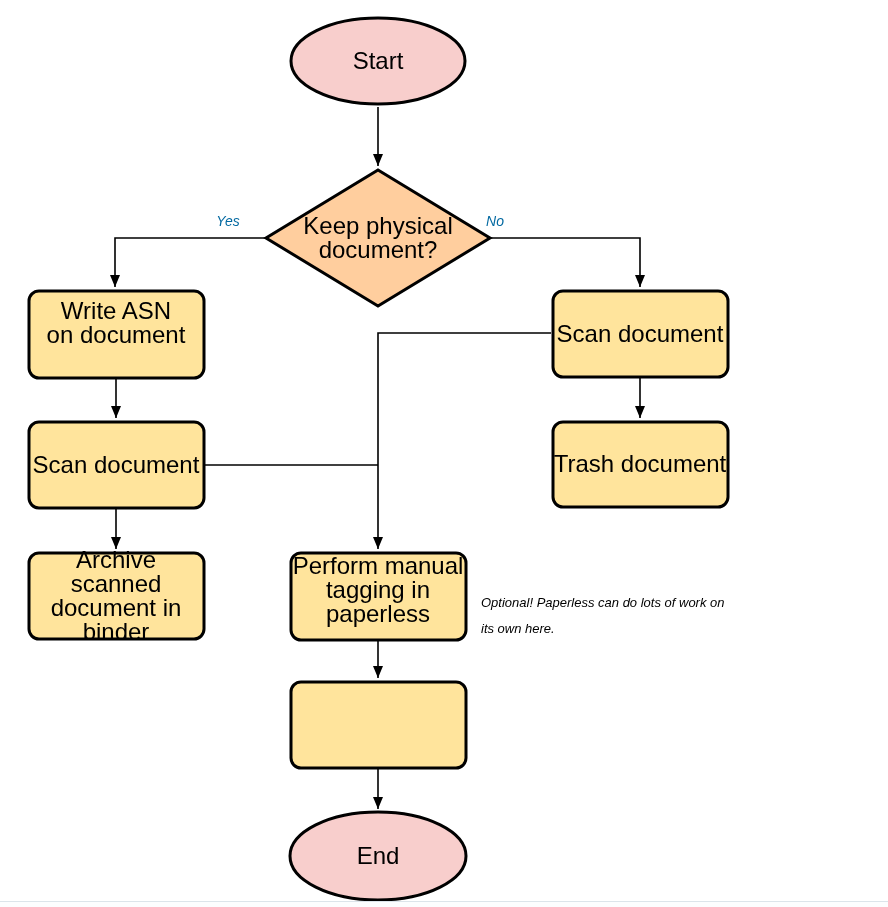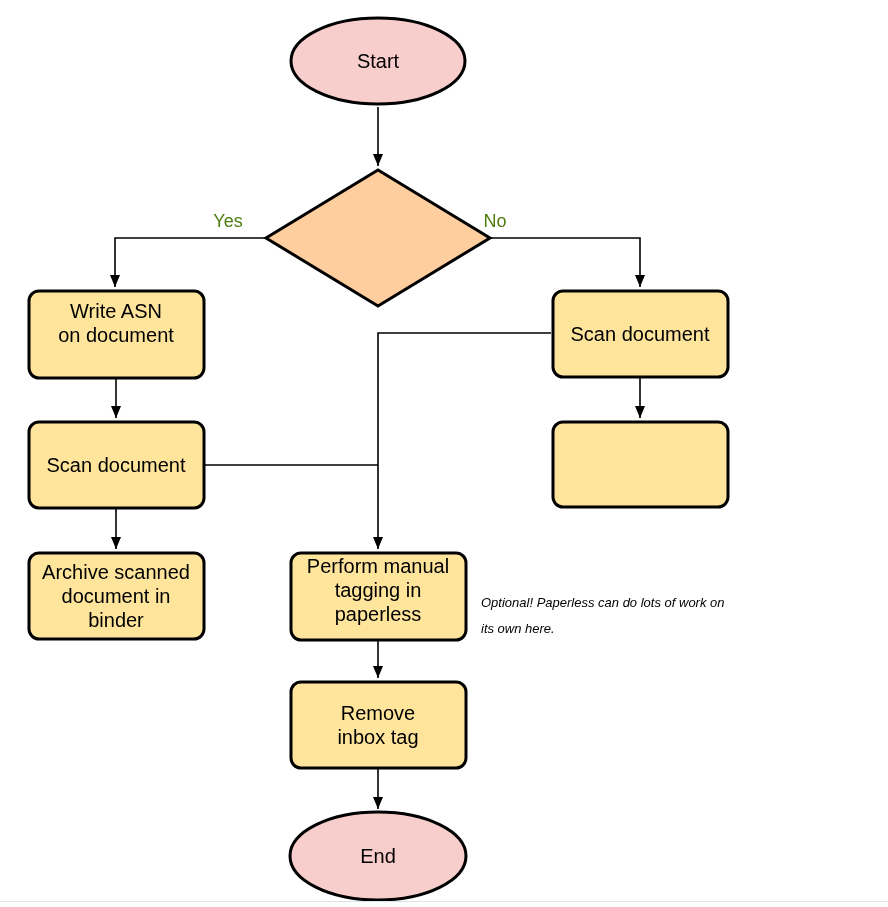--- a/index.html
+++ b/index.html
@@ -9,26 +9,26 @@
     background:#ffffff;
     font-family:"Liberation Sans", sans-serif;
     overflow:hidden;
   }
   .canvas svg{position:absolute;left:0;top:0;}
   .label{
     position:absolute;
     display:flex;align-items:center;justify-content:center;
     text-align:center;
     white-space:pre-line;
-    font-size:20px;line-height:24px;color:#000;
+    font-size:24px;line-height:24px;color:#000;
   }
   .edge-label{
     position:absolute;
     display:flex;align-items:center;justify-content:center;
-    font-size:18px;color:#4d7c0f;white-space:nowrap;
+    font-size:14px;color:#0369a1;white-space:nowrap;font-style:italic;
   }
   .annotation{
     position:absolute;
     font-size:13px;line-height:26px;font-style:italic;color:#000;
     white-space:pre-line;text-align:left;
   }
   .bottom-strip{
     position:absolute;left:0;top:901px;width:888px;height:6px;
     background:#fcfdfe;border-top:1px solid #dce4ea;
   }
@@ -67,39 +67,40 @@
       <rect x="553" y="291" width="175" height="86" rx="10" fill="#ffe49c"></rect>
       <rect x="553" y="422" width="175" height="85" rx="10" fill="#ffe49c"></rect>
       <rect x="291" y="553" width="175" height="87" rx="10" fill="#ffe49c"></rect>
       <rect x="291" y="682" width="175" height="86" rx="10" fill="#ffe49c"></rect>
       <ellipse cx="378" cy="856" rx="88" ry="44" fill="#f8cecc"></ellipse>
     </g>
   </svg>
 
   <div class="label" style="left:290px;top:17px;width:176px;height:88px;">Start</div>
 
+  <div class="label" style="left:298px;top:170px;width:160px;height:136px;">Keep physical
+document?</div>
 
   <div class="label" style="left:28px;top:290px;width:176px;height:65px;">Write ASN
 on document</div>
 
   <div class="label" style="left:28px;top:421px;width:176px;height:87px;">Scan document</div>
 
   <div class="label" style="left:28px;top:552px;width:176px;height:88px;">Archive scanned
 document in
 binder</div>
 
   <div class="label" style="left:552px;top:290px;width:176px;height:87px;">Scan document</div>
 
+  <div class="label" style="left:552px;top:421px;width:176px;height:86px;">Trash document</div>
 
   <div class="label" style="left:290px;top:552px;width:176px;height:76px;">Perform manual
 tagging in
 paperless</div>
 
-  <div class="label" style="left:290px;top:681px;width:176px;height:87px;">Remove
-inbox tag</div>
 
   <div class="label" style="left:290px;top:812px;width:176px;height:88px;text-align:right;">End</div>
 
   <div class="edge-label" style="left:200px;top:211px;width:56px;height:20px;">Yes</div>
 
   <div class="edge-label" style="left:470px;top:211px;width:50px;height:20px;">No</div>
 
   <div class="annotation" style="left:481px;top:590px;width:404px;">Optional! Paperless can do lots of work on
 its own here.</div>
 

